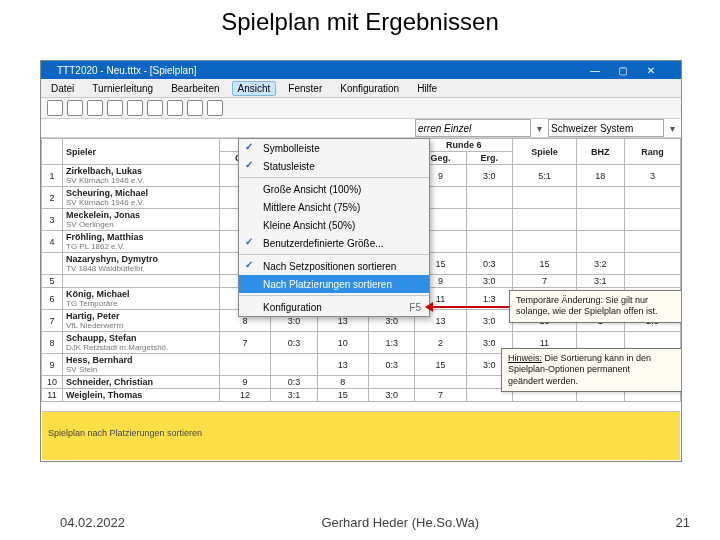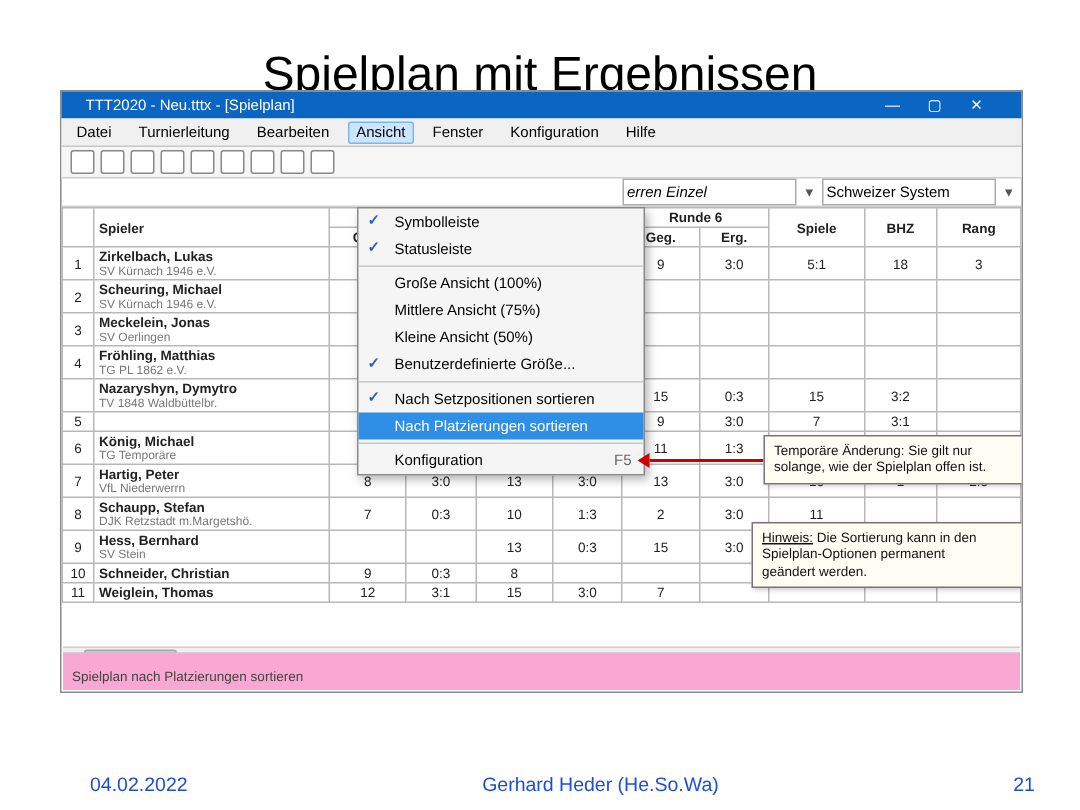--- a/index.html
+++ b/index.html
@@ -1,17 +1,17 @@
 <!DOCTYPE html>
 <html><head>
 <meta charset="utf-8">
 <style>
   html,body{margin:0;padding:0;font-family:Arial,Helvetica,sans-serif;background:#fff;color:#000}
   .stage{width:720px;height:540px;position:relative;overflow:hidden;background:#fff}
-  .slide-title{font-size:32px;text-align:center;padding:31px 0 6px 0}
+  .slide-title{font-size:24px;text-align:center;padding:8px 0 6px 0}
   .appwin{position:absolute;left:40px;top:60px;width:640px;height:400px;border:1px solid #8a8a8a;background:#fff;font-size:10px}
   .titlebar{height:18px;background:#0a66c2;color:#fff;display:flex;align-items:center;padding:0 16px;font-size:10px}
   .titlebar .title{flex:1;white-space:nowrap;overflow:hidden}
   .winctrl{display:flex;gap:0}
   .winctrl span{display:inline-flex;align-items:center;justify-content:center;width:28px;height:18px;color:#fff}
   .menubar{height:18px;background:#f0f0f0;border-bottom:1px solid #c8c8c8;display:flex;align-items:center;padding:0 4px;gap:6px}
   .menubar .mi{padding:2px 6px;border-radius:2px;cursor:pointer}
   .menubar .mi.active{background:#cde6ff;border:1px solid #7ab7ef;padding:1px 5px}
   .toolbar{height:20px;background:#f6f6f6;border-bottom:1px solid #d0d0d0;display:flex;align-items:center;gap:4px;padding:0 6px}
   .tbicon{display:inline-block;width:14px;height:14px;border:1px solid #888;border-radius:2px;background:#fff}
@@ -30,22 +30,22 @@
   .dropdown .ditem.sep{height:0;border-top:1px solid #c8c8c8;margin:2px 0;padding:0}
   .dropdown .ditem .chk{position:absolute;left:6px;top:2px;color:#2860c5;font-weight:bold}
   .dropdown .ditem.hover{background:#2f8fe7;color:#fff}
   .dropdown .ditem .accel{margin-left:auto;color:#666}
   
   .callout{position:absolute;background:#fffcf4;border:1px solid #777;padding:4px 6px;font-size:9px;line-height:1.25;z-index:30;box-shadow:1px 1px 3px rgba(0,0,0,.2);color:#111}
   .callout u{text-decoration:underline}
   .arrow{position:absolute;z-index:25;height:2px;background:#c00}
   .arrow::before{content:"";position:absolute;left:-8px;top:-4px;border-right:8px solid #c00;border-top:5px solid transparent;border-bottom:5px solid transparent}
   
-  .footer{position:absolute;left:0;right:0;bottom:0;display:flex;align-items:flex-start;justify-content:space-between;padding:6px 30px 10px 60px;font-size:13px;color:#1d4ed8}
-  .statusbar{position:absolute;left:1px;right:1px;bottom:1px;height:16px;background:#f9a8d4;border-top:1px solid #c8c8c8;display:flex;align-items:flex-end;padding:4px 6px;font-size:9px;color:#444}
+  .footer{position:absolute;left:0;right:0;bottom:0;display:flex;align-items:flex-start;justify-content:space-between;padding:6px 30px 10px 60px;font-size:13px;color:#404040}
+  .statusbar{position:absolute;left:1px;right:1px;bottom:1px;height:16px;background:#fde047;border-top:1px solid #c8c8c8;display:flex;align-items:flex-start;padding:16px 6px;font-size:9px;color:#444}
   .hscroll{position:absolute;left:1px;right:1px;bottom:17px;height:12px;background:#f0f0f0;border-top:1px solid #d0d0d0;display:flex;align-items:center;padding:0 2px}
   .hscroll .thumb{height:8px;width:60px;background:#c8c8c8;border:1px solid #aaa;border-radius:2px}
   .hscroll .arr{width:12px;text-align:center;color:#666;font-size:9px}
 </style>
 </head>
 <body>
 <div class="stage">
 
 <div class="slide-title">Spielplan mit Ergebnissen</div>
 

